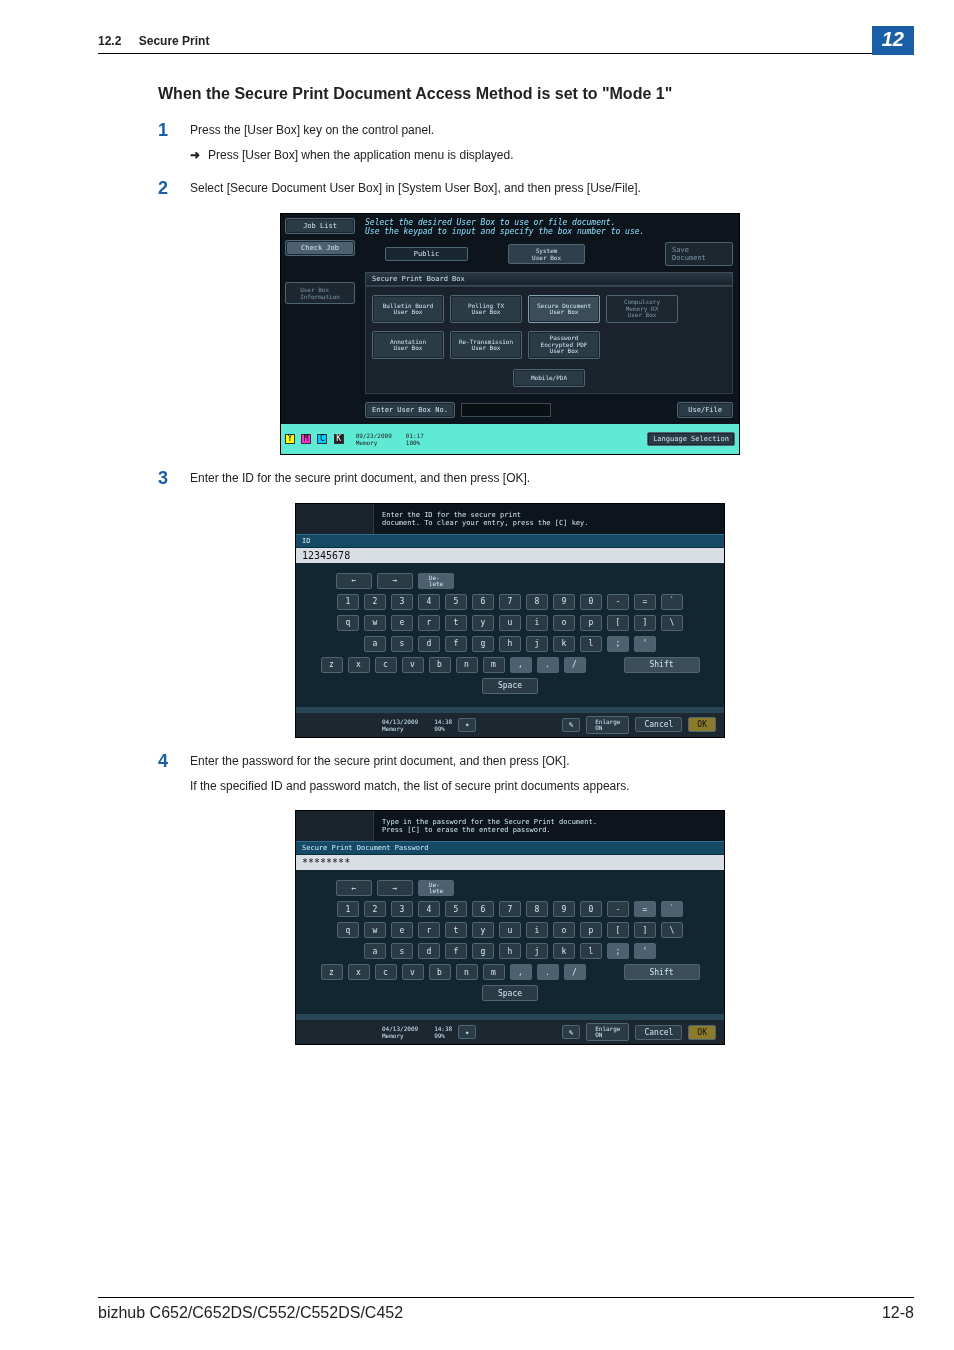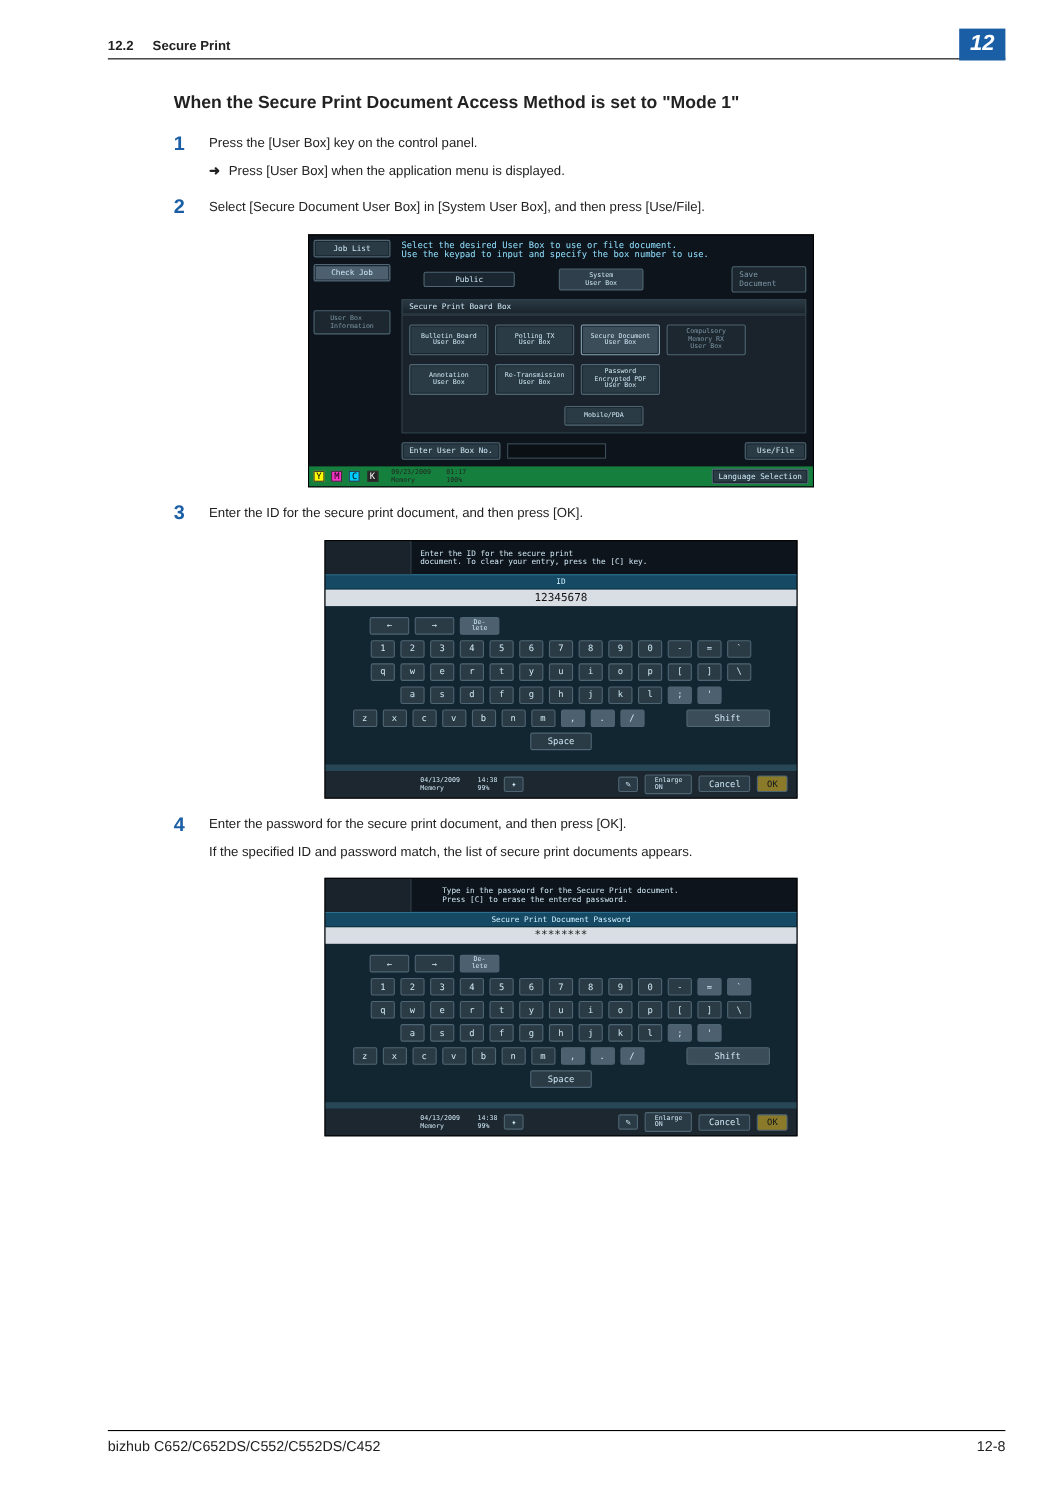--- a/index.html
+++ b/index.html
@@ -44,29 +44,29 @@
   .sub { display: flex; margin-top: 6px; font-size: 12px; }
   .arrow { width: 18px; font-weight:bold;}
   .sub-body { flex: 1; }
   .adjust4 { margin-top: 6px; }
   
   .shot-wrap { display: flex; justify-content: center; margin-top: 14px; margin-bottom: 4px; }
   
   .ftr {
     position: absolute; left: 98px; right: 40px; bottom: 28px;
     border-top: 1px solid #000;
-    font-size: 13px;
+    font-size: 16px;
     display: flex; justify-content: space-between;
     padding-top: 6px;
   }
 
   
   .lcd, .lcd * { font-family: "Lucida Console", Menlo, monospace; }
   .lcd { background:#0e141b; border:1px solid #000; font-size:7px; color:#cfe8f5; }
-  .lcd .ttl8 { font-size:8px; }
+  .lcd .ttl8 { font-size:8px;font-style:italic; }
   .lcd .tiny { font-size:6px; }
   .btn {
     display:inline-flex; align-items:center; justify-content:center;
     background:#2a3b45; border:1px solid #4e6573; color:#cfe8f5;
     padding:2px 5px; border-radius:2px; box-shadow:inset 0 0 0 1px #1b262e;
   }
   .btn-lit { background:#4d6070; }
   .btn-dim { background:#1d2730; color:#7d97a5; }
   .btn-sel { background:#3b4d58; border-color:#84a0ae; }
   .tab {
@@ -74,28 +74,28 @@
     background:#1b2730;border:1px solid #4e6573;padding:2px 10px;border-radius:2px;
   }
   .tab-act { background:#2f404c; }
   .panel { background:#1a232b; border:1px solid #2f3f49; }
   .gridbar { background:linear-gradient(#2a3944,#1a232b); height:14px; display:flex; align-items:center; padding:0 6px; border:1px solid #3b4d58;}
   
   .shot1 { width:460px; }
   .shot1 .side { width:78px; }
   .shot1 .main { flex:1; }
   .shot1 .boxbtn { width:72px; height:28px; text-align:center; font-size:6px; line-height:1.1; }
-  .shot1 .footbar { background:#15803d; color:#222; display:flex; align-items:center; padding:0 4px; height:18px; }
+  .shot1 .footbar { background:#5eead4; color:#222; display:flex; align-items:center; padding:0 4px; height:30px; }
   .colordots span{display:inline-block;width:10px;height:10px;margin-right:2px;border:1px solid #333;line-height:8px;font-size:8px;text-align:center;color:#000;}
   
   .kshot { width:430px; }
   .kshot .topbar{display:flex;height:30px;}
   .kshot .topbar .l{width:78px;background:#1a232b;border-right:1px solid #2e3d47;}
   .kshot .topbar .r{flex:1;display:flex;align-items:center;padding:0 8px;font-size:7px;line-height:1.2;}
-  .kshot .screen{background:#122631;padding:0;text-align:center;}
+  .kshot .screen{background:#122631;padding:0;}
   .kshot .labelrow{background:#164a64;color:#d0f0ff;padding:2px 6px;font-size:7px;border-top:1px solid #2e6f8f;border-bottom:1px solid #0b2e3e;}
   .kshot .inputrow{background:#d8dee3;color:#111;padding:2px 6px;font-size:10px;}
   .keys{padding:10px 12px 8px;}
   .keyrow{display:flex;gap:5px;justify-content:center;margin-bottom:5px;}
   .key{background:#2a3b45;border:1px solid #4e6573;color:#cfe8f5;
        width:22px;height:16px;display:flex;align-items:center;justify-content:center;font-size:8px;border-radius:2px;}
   .key.wide{width:36px;}
   .key.shift{width:76px;background:#3b4d58;}
   .key.space{width:56px;}
   .key.del{width:36px;font-size:6px;line-height:1;}
@@ -330,21 +330,21 @@
     <div class="step-body">
       <div>Enter the password for the secure print document, and then press [OK].</div>
       <div class="adjust4">If the specified ID and password match, the list of secure print documents appears.</div>
     </div>
   </div>
 
   <div class="shot-wrap">
     <div class="lcd kshot">
       <div class="topbar">
         <div class="l"></div>
-        <div class="r" style="white-space:pre;margin-left:20px;">Type in the password for the Secure Print document.
+        <div class="r" style="white-space:pre;">Type in the password for the Secure Print document.
 Press [C] to erase the entered password.</div>
       </div>
       <div class="screen">
         <div class="labelrow">Secure Print Document Password</div>
         <div class="inputrow">********</div>
         <div class="keys">
           <div class="keyrow" style="justify-content:flex-start;padding-left:28px;">
             <div class="key wide">←</div>
             <div class="key wide">→</div>
             <div class="key del light" style="white-space:pre;">De-

